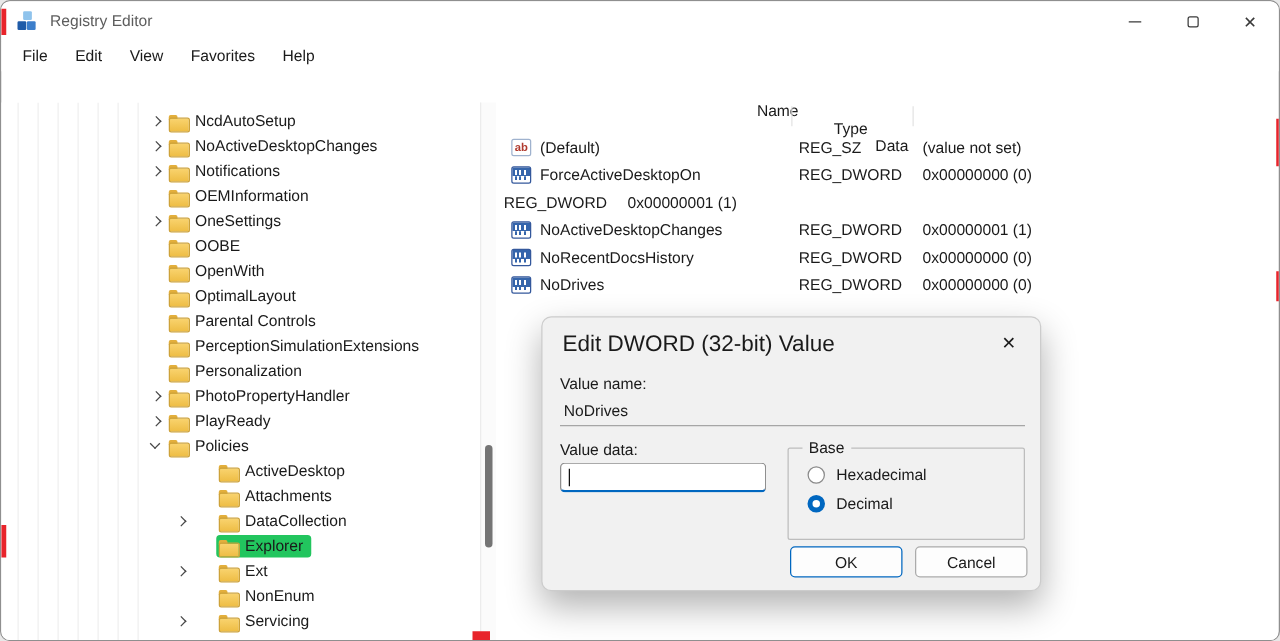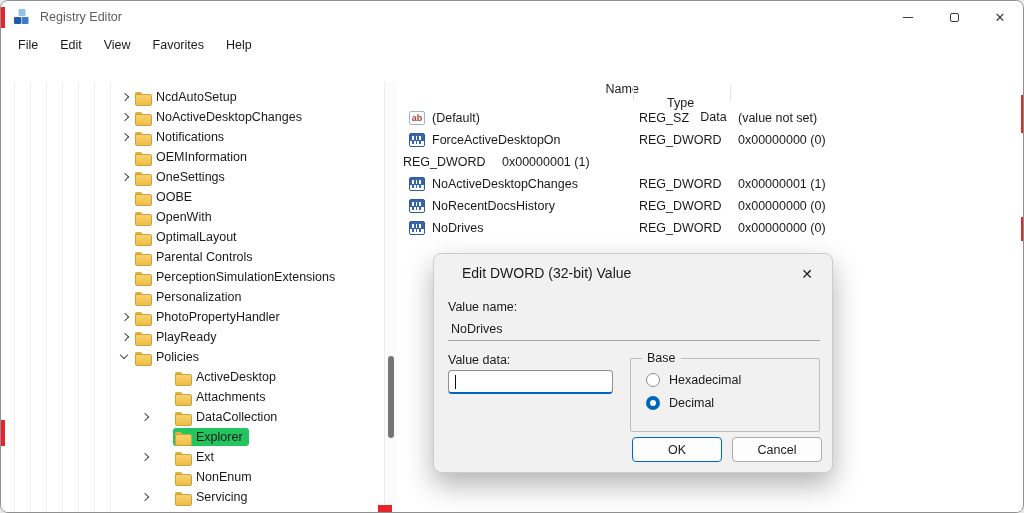--- a/index.html
+++ b/index.html
@@ -70,21 +70,21 @@
            background:linear-gradient(#3565ab 0 60%, #ffffff 60% 100%); }
   .ic-dw::before { content:""; position:absolute; left:2px; right:2px; top:2px; height:4px;
                    background:repeating-linear-gradient(90deg,#ffffff 0 1.5px,transparent 1.5px 3.5px); }
   .ic-dw::after  { content:""; position:absolute; left:2px; right:2px; bottom:2px; height:3px;
                    background:repeating-linear-gradient(90deg,#3565ab 0 1.5px,transparent 1.5px 3.5px); }
 
   
   .dialog { position:absolute; left:432px; top:252px; width:400px; height:220px; background:#f1f1f1;
             border:1px solid #cccccc; border-radius:8px; box-shadow:0 12px 28px rgba(0,0,0,.30);
             font-size:12.5px; color:#1a1a1a; z-index:20; }
-  .dlg-title { position:absolute; left:28px; top:11px; font-size:14px; }
+  .dlg-title { position:absolute; left:16px; top:11px; font-size:18px; }
   .dlg-close { position:absolute; right:10px; top:7px; width:30px; height:26px; display:flex; align-items:center; justify-content:center; }
   .dlg-close span { font-size:14px; color:#1a1a1a; line-height:1; }
   .lbl-vname { position:absolute; left:14px; top:46px; }
   .fld-vname { position:absolute; left:14px; top:63px; width:372px; height:24px; border-bottom:1px solid #a6a6a6;
                display:flex; align-items:center; padding-left:3px; }
   .lbl-vdata { position:absolute; left:14px; top:99px; }
   .inp-vdata { position:absolute; left:14px; top:116px; width:165px; height:24px; background:#fff;
                border:1px solid #8f8f8f; border-bottom:2px solid #0067c0; border-radius:4px;
                display:flex; align-items:center; padding-left:6px; }
   .caret { width:1px; height:14px; background:#111; animation:blink 1.1s steps(1) infinite; }

